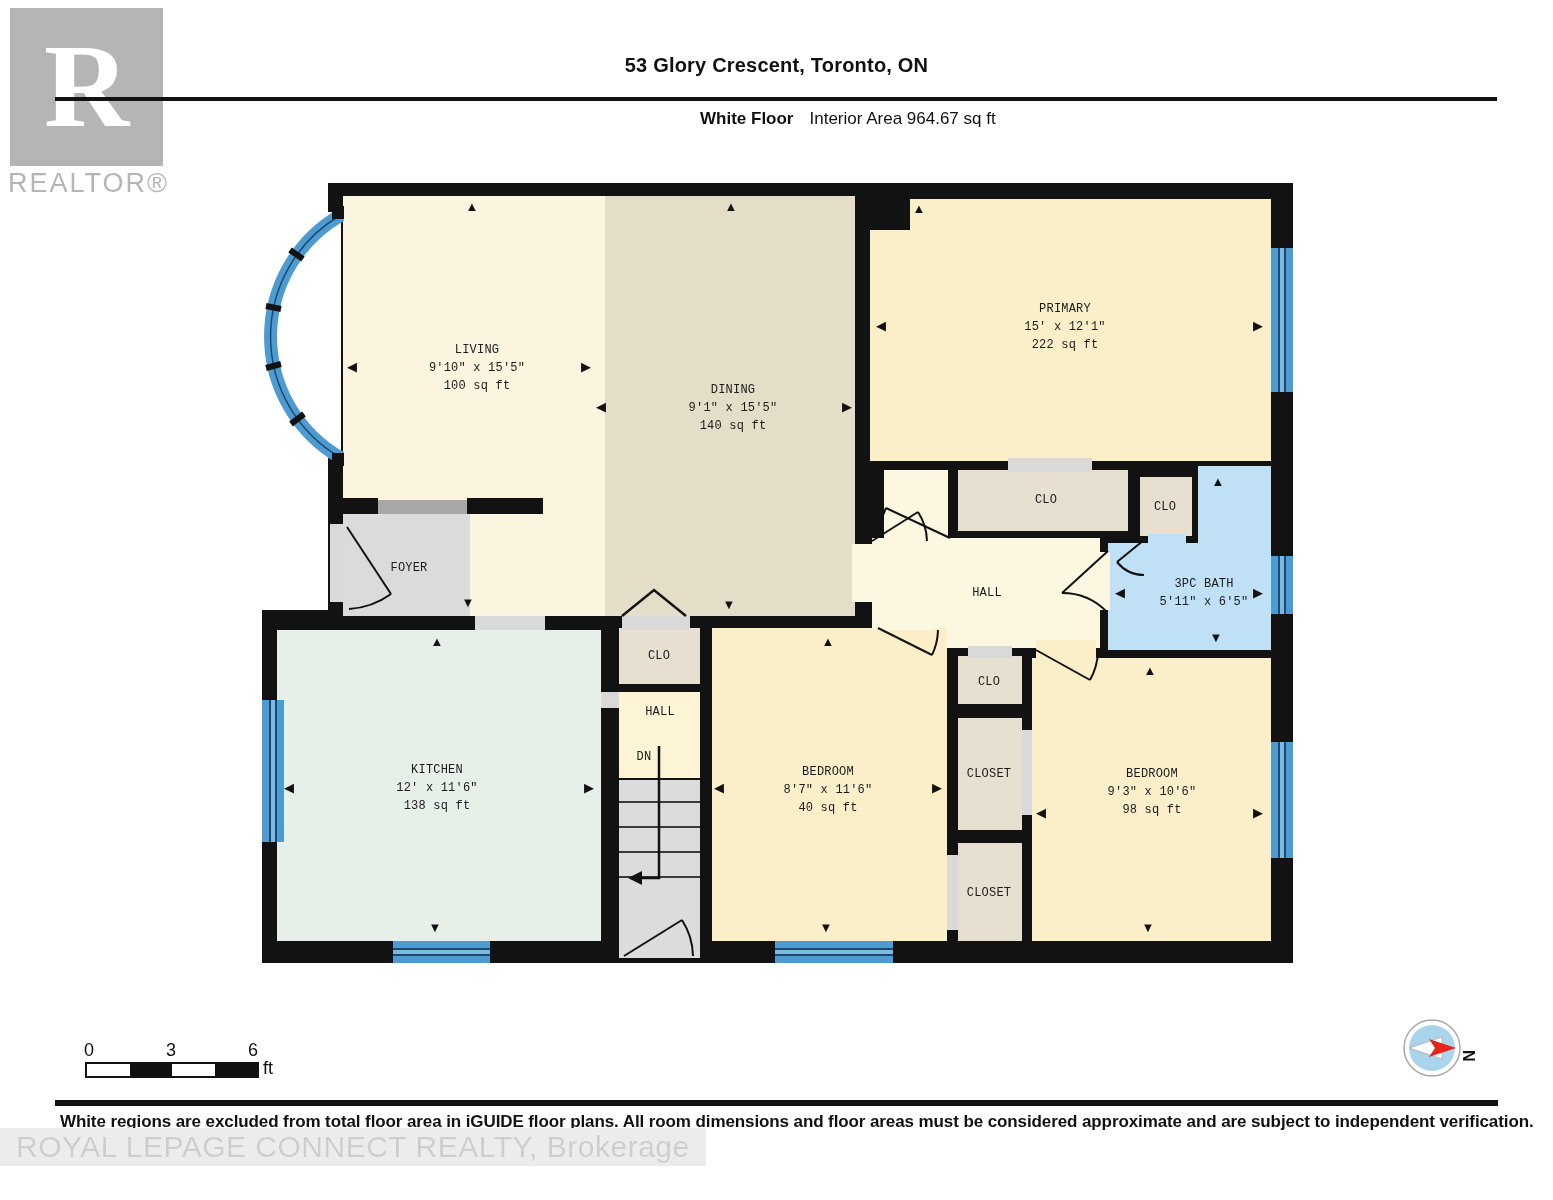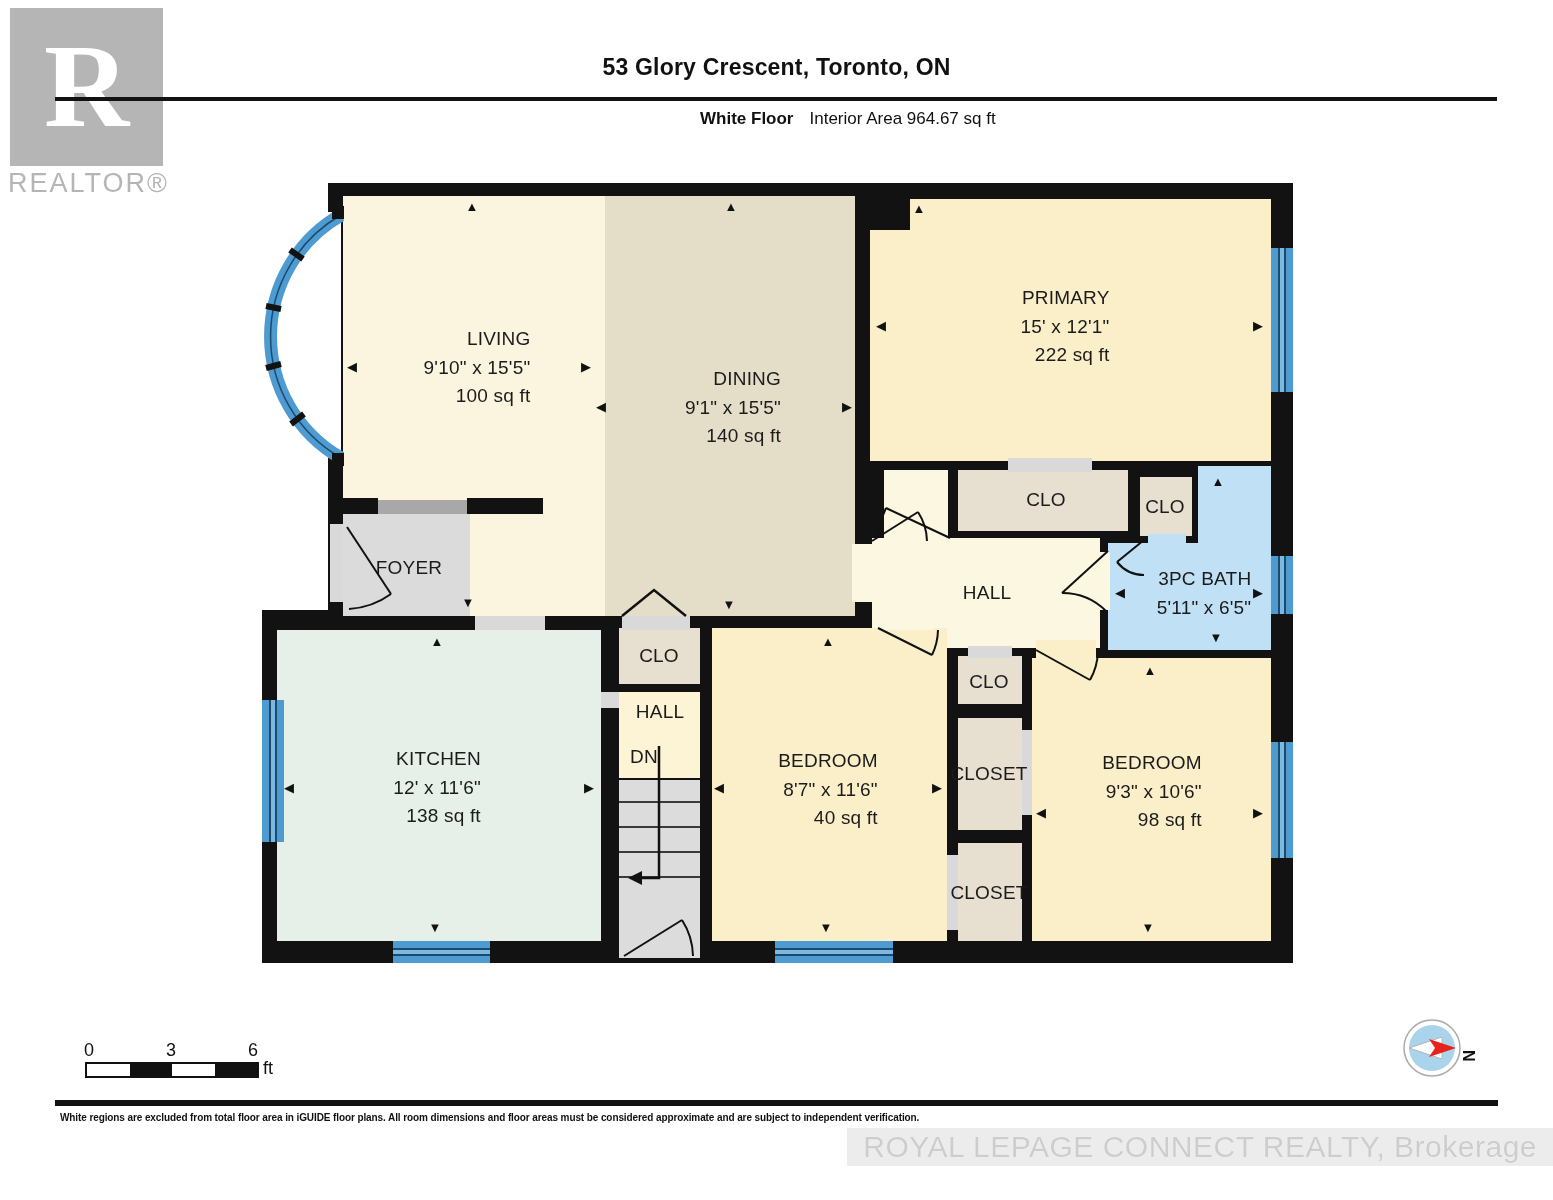--- a/index.html
+++ b/index.html
@@ -2,49 +2,49 @@
 <html><head>
 <meta charset="utf-8">
 <style>
   html,body{margin:0;padding:0;background:#fff;}
   .page{position:relative;width:1553px;height:1200px;background:#fff;overflow:hidden;
         font-family:"Liberation Sans",sans-serif;color:#111;}
   .abs{position:absolute;}
   .blk{position:absolute;background:#121212;}
   .floor{position:absolute;}
   .sill{position:absolute;background:#d9d9d9;}
-  .rlabel{position:absolute;transform:translate(-50%,-50%);text-align:right;
-          font-size:19px;line-height:1.5;color:#1b1b1b;white-space:nowrap;letter-spacing:.2px;}
+  .rlabel{position:absolute;transform:translate(-50%,-50%);text-align:center;
+          font-size:12px;line-height:1.5;color:#1b1b1b;white-space:nowrap;letter-spacing:.2px;font-family:Liberation Mono, monospace;}
   .arr{position:absolute;transform:translate(-50%,-50%);font-size:13px;color:#111;line-height:1;}
   .winV{position:absolute;background:linear-gradient(90deg,#4d9bd1 0 32%,#1c4a6e 32% 41%,#7db8e0 41% 59%,#1c4a6e 59% 68%,#4d9bd1 68% 100%);}
   .winH{position:absolute;background:linear-gradient(180deg,#4d9bd1 0 32%,#1c4a6e 32% 41%,#7db8e0 41% 59%,#1c4a6e 59% 68%,#4d9bd1 68% 100%);}
   .title{position:absolute;left:0;top:54px;width:1553px;text-align:center;
-         font-size:23px;font-weight:bold;letter-spacing:.2px;}
+         font-size:20px;font-weight:bold;letter-spacing:.2px;}
   .rule{position:absolute;left:55px;top:97px;width:1442px;height:4px;background:#121212;}
   .subtitle{position:absolute;left:700px;top:109px;font-size:17px;display:flex;gap:16px;}
   .subtitle .fl{font-weight:bold;}
   .logo-box{position:absolute;left:10px;top:8px;width:153px;height:158px;background:#b5b5b5;
             display:flex;align-items:center;justify-content:center;}
   .logo-r{color:#fff;font-size:118px;font-weight:bold;font-family:"Liberation Serif",serif;line-height:1;}
   .logo-word{position:absolute;left:8px;top:168px;font-size:27px;color:#b5b5b5;letter-spacing:2px;}
   .stairs{position:absolute;background:#dcdcdc;
           background-image:repeating-linear-gradient(180deg,transparent 0 13px,#3a3a3a 13px 15px,transparent 15px 25px);
           background-position:0 8px;background-repeat:no-repeat;background-size:100% 100px;}
   .scalebar{position:absolute;left:85px;top:1040px;width:190px;}
   .scalebar .nums{position:relative;height:20px;font-size:18px;}
   .scalebar .nums span{position:absolute;transform:translateX(-50%);}
   .scalebar .bar{margin-top:2px;width:170px;height:12px;border:2px solid #111;display:flex;}
   .scalebar .bar i{flex:1;}
   .scalebar .bar i:nth-child(2),.scalebar .bar i:nth-child(4){background:#111;}
   .ftlbl{position:absolute;left:263px;top:1058px;font-size:18px;}
   .prepared{position:absolute;left:0;top:1059px;width:1553px;text-align:center;
             font-size:16px;font-weight:bold;}
   .botline{position:absolute;left:55px;top:1100px;width:1443px;height:6px;background:#121212;}
-  .disclaimer{position:absolute;left:60px;top:1112px;font-size:10px;font-weight:bold;letter-spacing:-.1px;}
-  .watermark{position:absolute;left:0;top:1128px;width:1553px;text-align:right;}
+  .disclaimer{position:absolute;left:60px;top:1112px;font-size:17px;font-weight:bold;letter-spacing:-.1px;}
+  .watermark{position:absolute;left:0;top:1128px;width:1553px;text-align:left;}
   .watermark span{display:inline-block;background:#ececec;color:#cdcdcd;font-size:30px;
                   padding:2px 16px;letter-spacing:.5px;text-shadow:0 0 1px #fff;}
   svg.overlay{position:absolute;left:0;top:0;pointer-events:none;}
 </style>
 </head>
 <body>
 
 <div class="page">
 
   <div class="logo-box">

